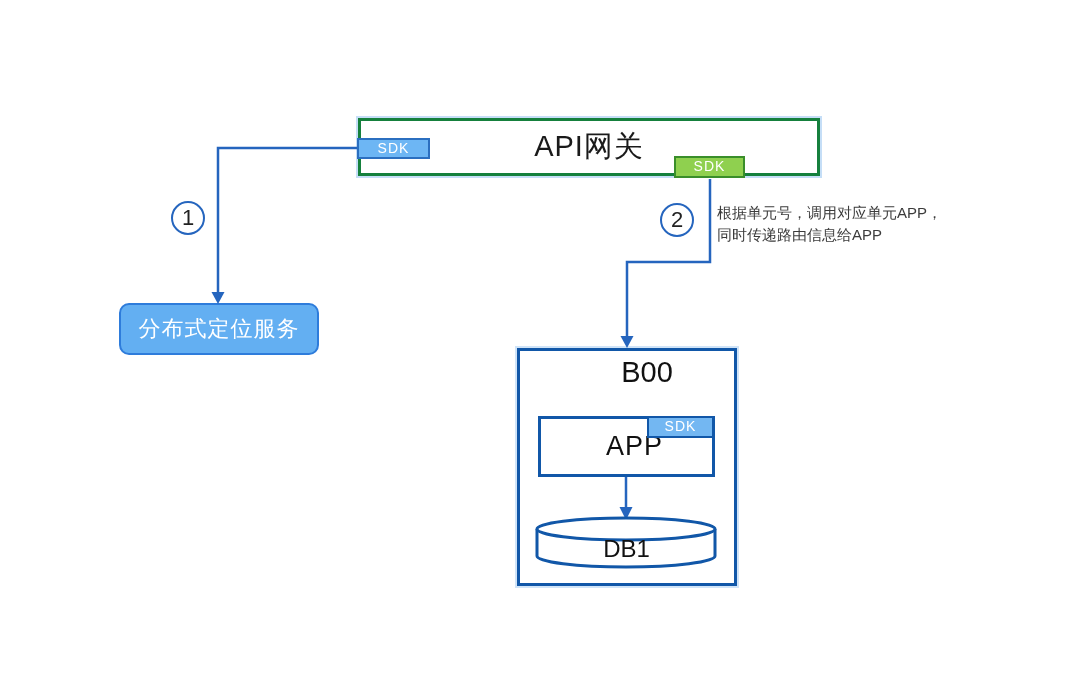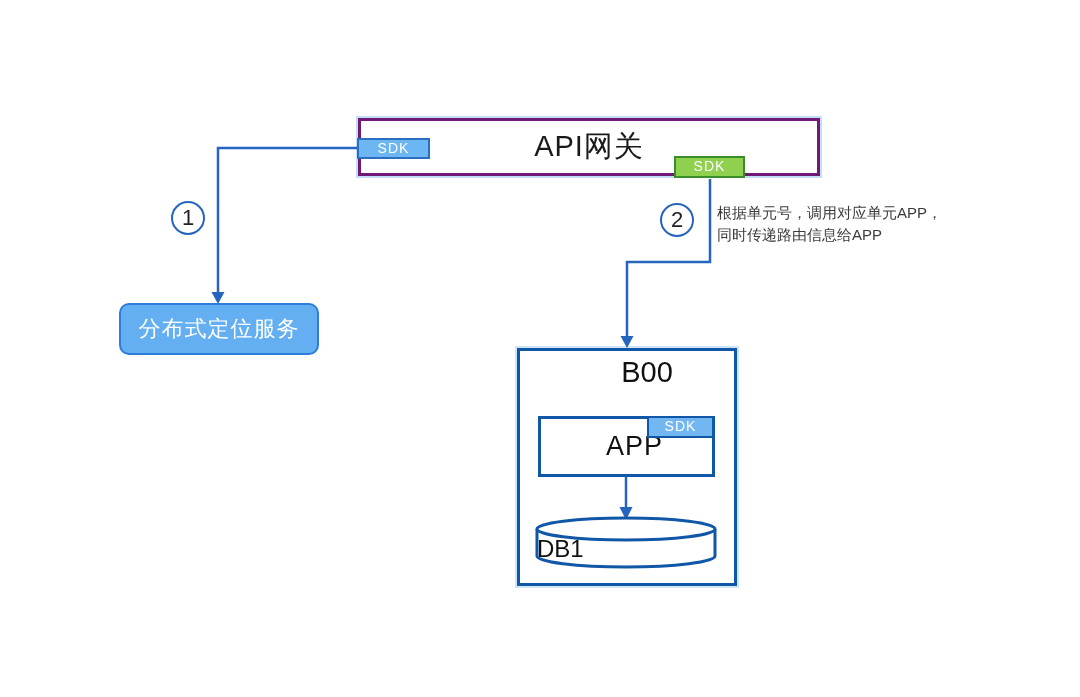--- a/index.html
+++ b/index.html
@@ -4,21 +4,21 @@
 <style>
   html,body{margin:0;padding:0;background:#ffffff;}
   .stage{
     position:relative;width:1080px;height:697px;background:#ffffff;overflow:hidden;
     font-family:"Liberation Sans","DejaVu Sans",sans-serif;
   }
   .abs{position:absolute;box-sizing:border-box;}
   
   .gateway{
     left:358px;top:118px;width:462px;height:58px;
-    border:3px solid #701a75;background:#ffffff;
+    border:3px solid #15803d;background:#ffffff;
     box-shadow:0 0 0 2px rgba(150,195,240,.55);
     display:flex;align-items:center;justify-content:center;
   }
   .gateway-title{font-size:29px;color:#1a1a1a;letter-spacing:1px;}
   
   .sdk{
     color:#ffffff;font-size:14px;letter-spacing:1px;
     display:flex;align-items:flex-start;justify-content:center;z-index:3;
   }
   .sdk-blue{left:357px;top:138px;width:73px;height:21px;background:#6DB6F4;border:2px solid #2B6FC0;}
@@ -49,21 +49,21 @@
     border:3px solid #1157A8;background:#ffffff;
     box-shadow:0 0 0 2px rgba(150,195,240,.45);
   }
   .unit-title{left:517px;top:356px;width:220px;text-align:center;font-size:29px;color:#111111;margin-left:20px;}
   .app-box{
     left:538px;top:416px;width:177px;height:61px;
     border:3px solid #1157A8;background:#ffffff;
     display:flex;align-items:center;justify-content:center;
     font-size:27px;color:#111111;letter-spacing:1px;z-index:2;padding-left:16px;
   }
-  .db-label{left:537px;top:535px;width:179px;font-size:24px;color:#111111;z-index:2;}
+  .db-label{left:537px;top:535px;width:179px;text-align:center;font-size:24px;color:#111111;z-index:2;}
   .overlay{left:0;top:0;width:1080px;height:697px;pointer-events:none;z-index:1;}
 </style>
 </head>
 <body>
 
 <div class="stage">
 
   <svg class="abs overlay" width="1080" height="697" viewBox="0 0 1080 697">
 
     <path d="M357 148 H218 V293" fill="none" stroke="#2565BE" stroke-width="2.5"></path>

